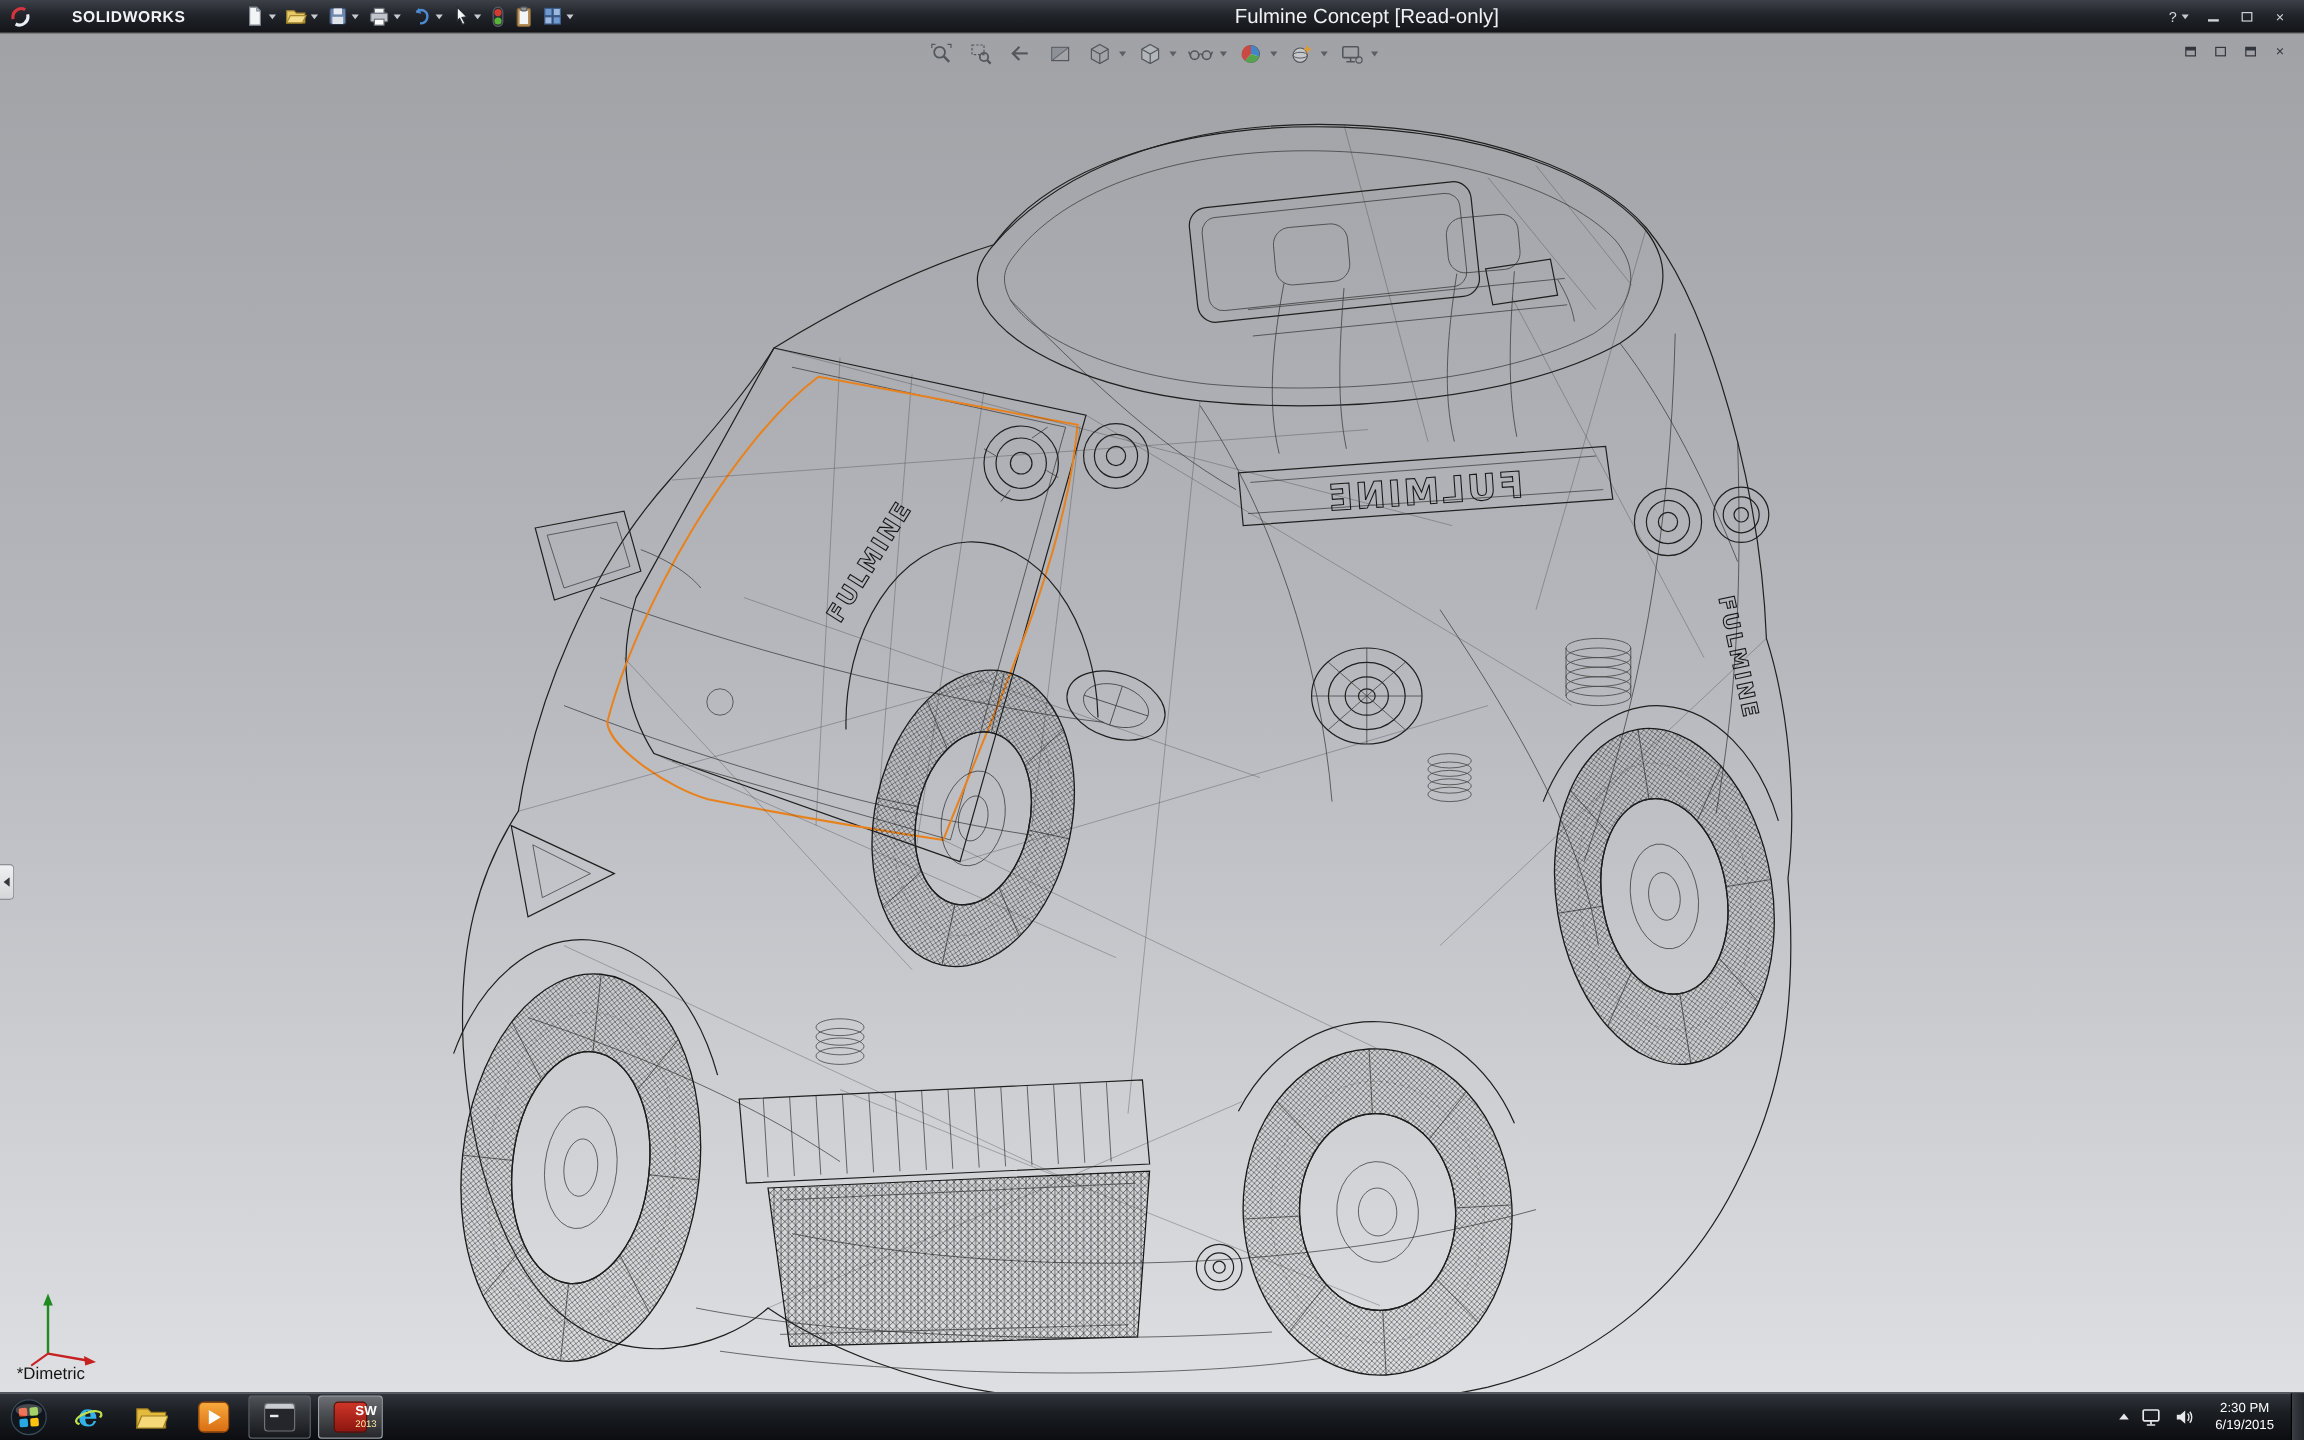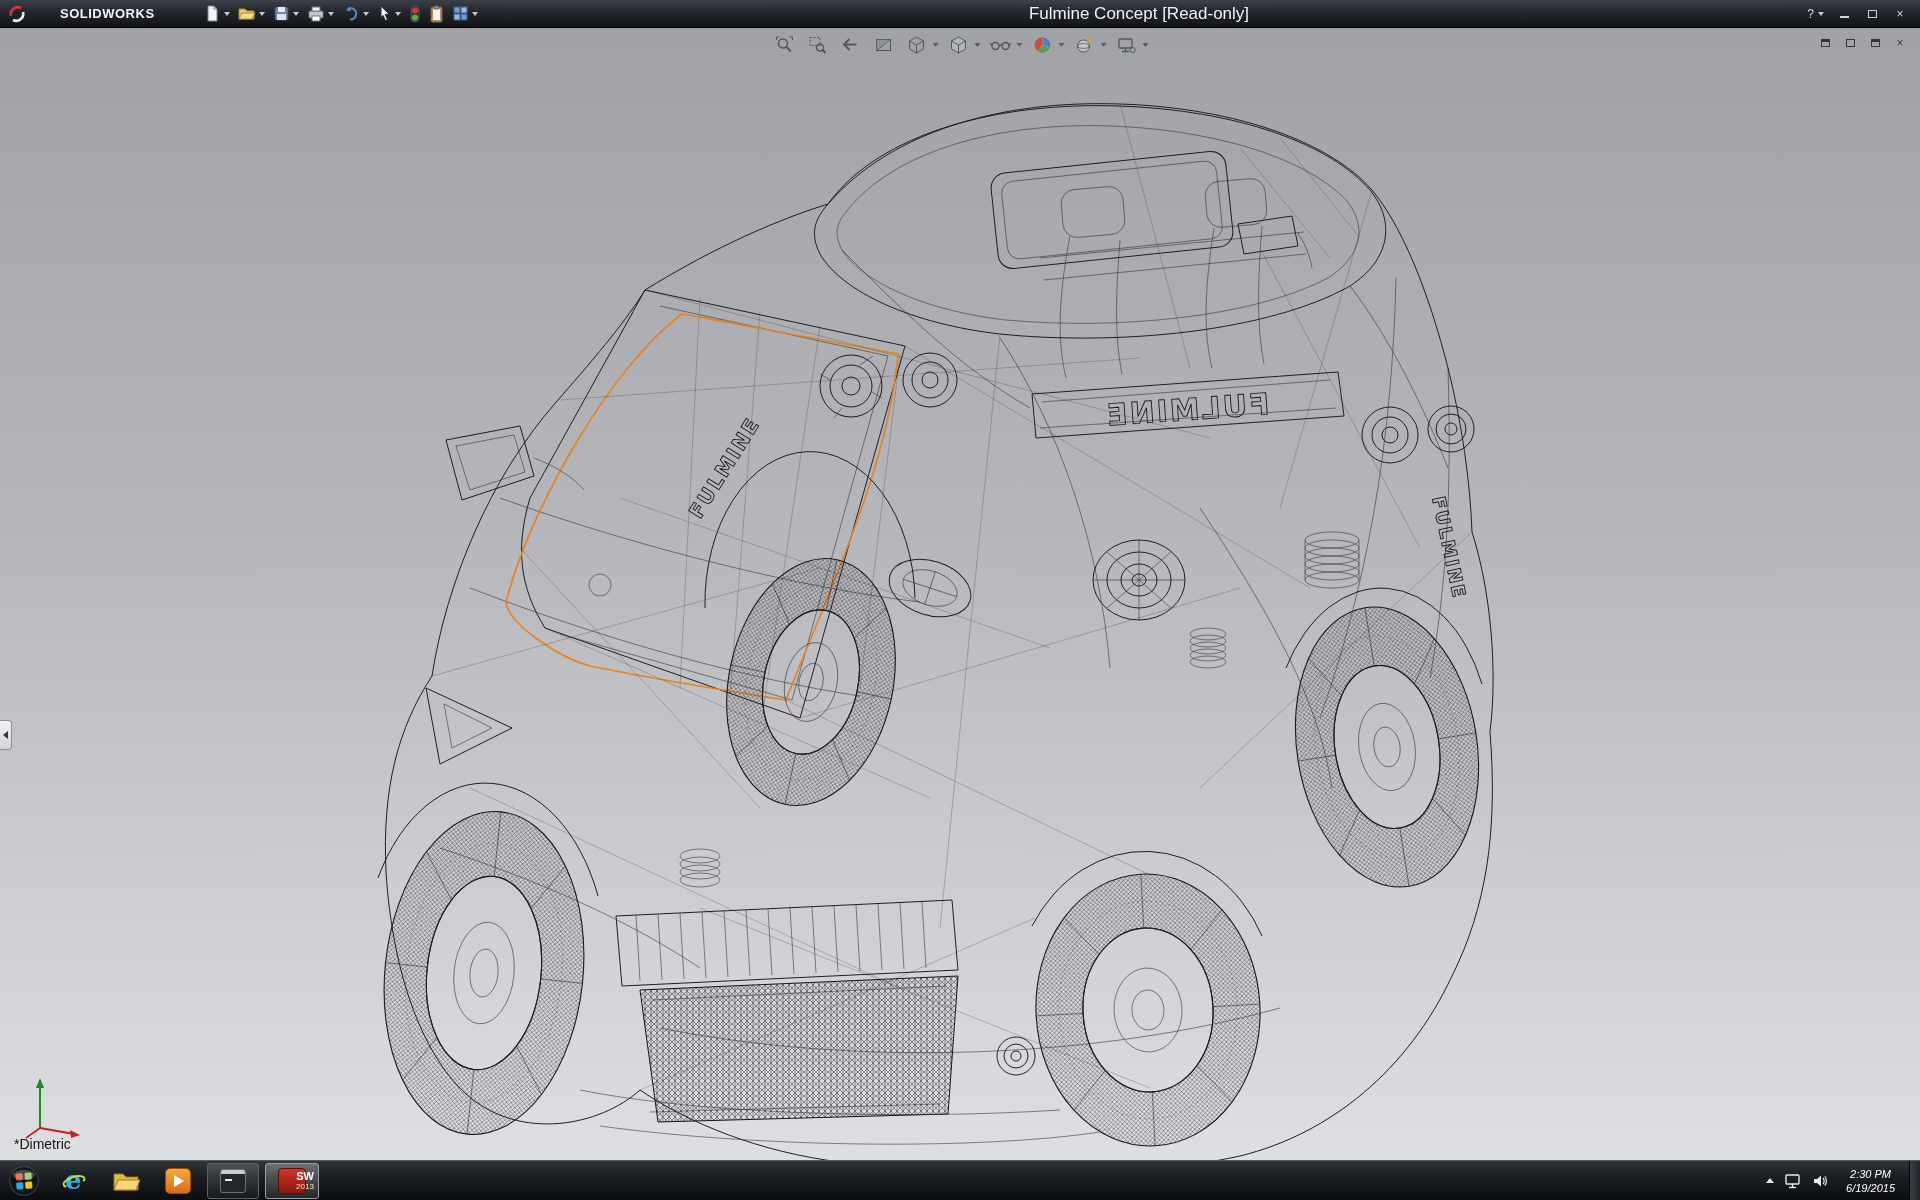--- a/index.html
+++ b/index.html
@@ -73,21 +73,21 @@
     display:flex; align-items:center;
   }
   .start-btn{ width:48px; height:40px; display:flex; align-items:center; justify-content:center; }
   .tb-item{ width:46px; height:36px; margin:0 3px; display:flex; align-items:center; justify-content:center;
     border-radius:3px; }
   .tb-item.open{ background:linear-gradient(180deg,rgba(255,255,255,.16),rgba(255,255,255,.04));
     border:1px solid #5d636c; width:52px; }
   .tb-item.active{ background:linear-gradient(180deg,rgba(255,255,255,.30),rgba(255,255,255,.10));
     border:1px solid #9aa0a8; width:54px; }
   .spacer{ flex:1; }
-  .tray{ display:flex; align-items:center; gap:10px; padding-right:6px;font-style:italic; }
+  .tray{ display:flex; align-items:center; gap:10px; padding-right:6px; }
   .tray-arrow{ width:0;height:0;border-left:4px solid transparent;border-right:4px solid transparent;
     border-bottom:5px solid #e6e8ea; }
   .clock{ color:#fff; font-size:11px; text-align:center; line-height:14px; padding:0 8px; }
   .show-desktop{ width:11px; height:40px; border-left:1px solid #000;
     background:linear-gradient(90deg,#3a3e45,#23262b); }
 
   .ie-icon{ position:relative; width:26px; height:26px; }
   .ie-icon .e{ position:absolute; left:4px; top:-3px; font-size:26px; font-weight:bold; color:#35b1ea;
     font-family:"DejaVu Serif",serif; }
   .ie-icon .ring{ position:absolute; left:1px; top:8px; width:24px; height:11px;

